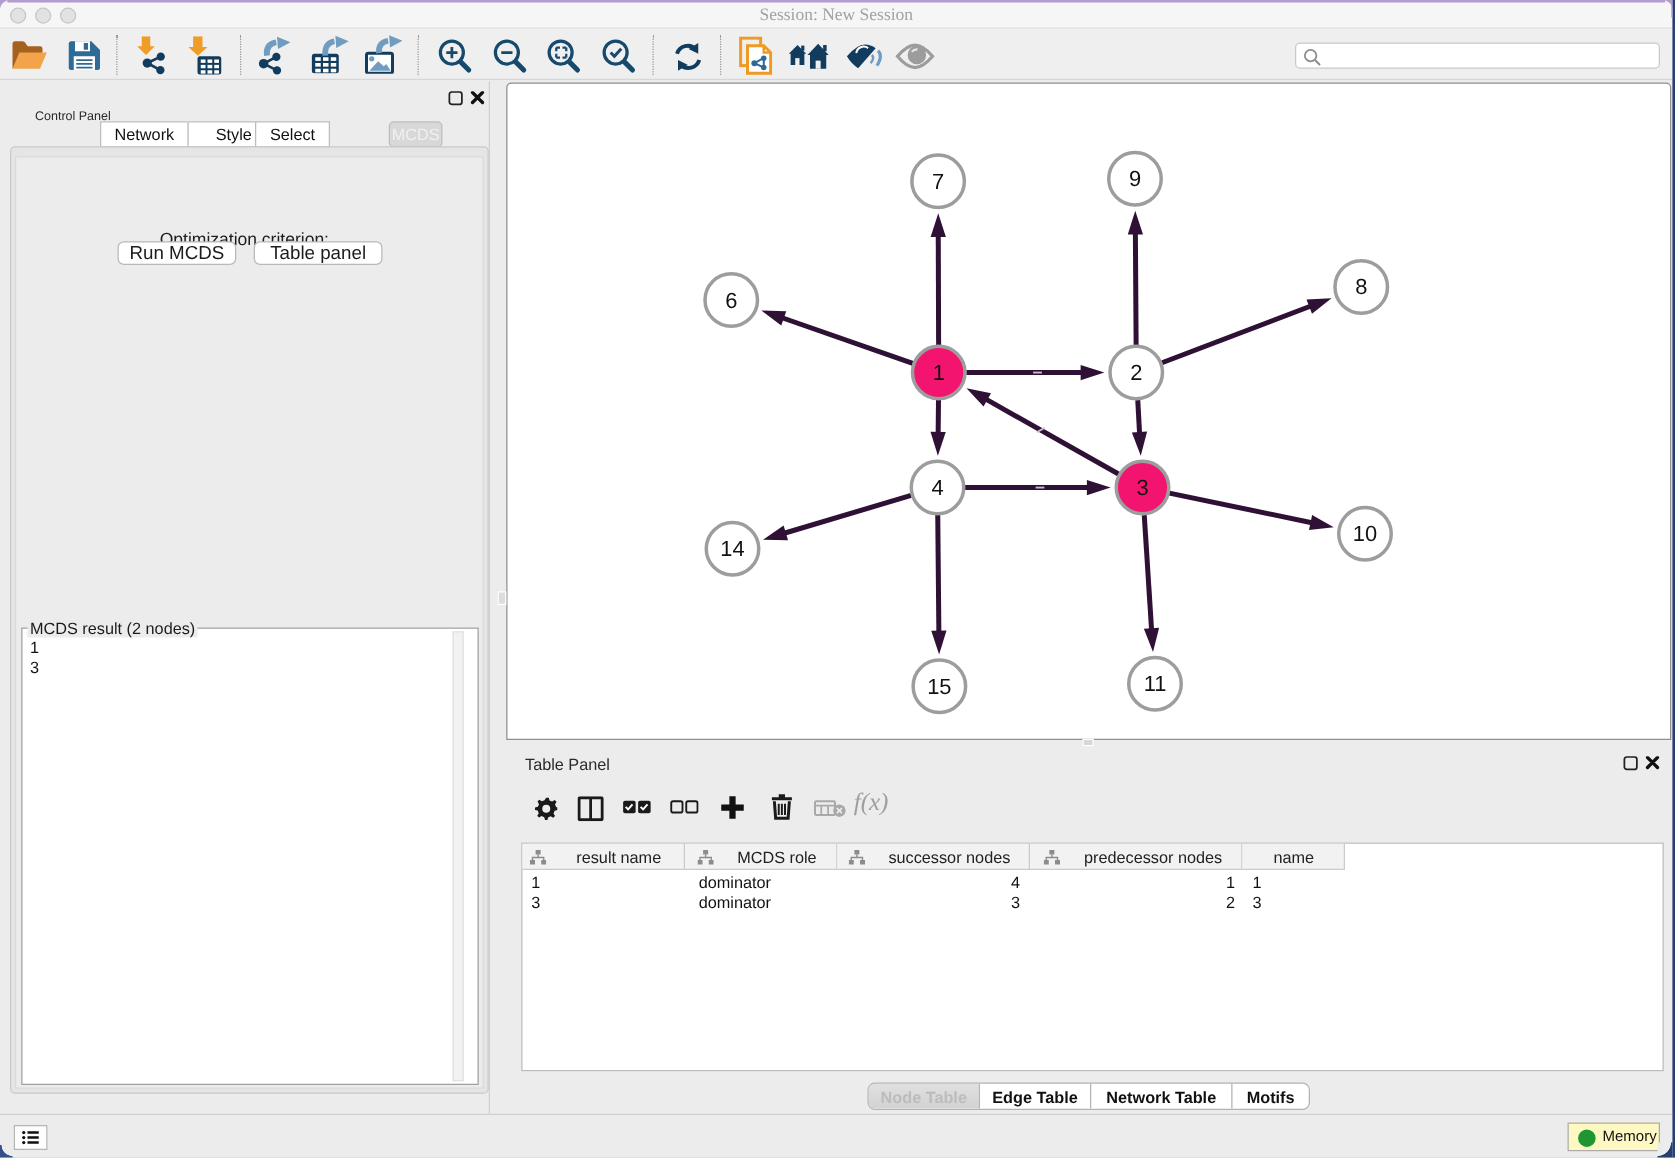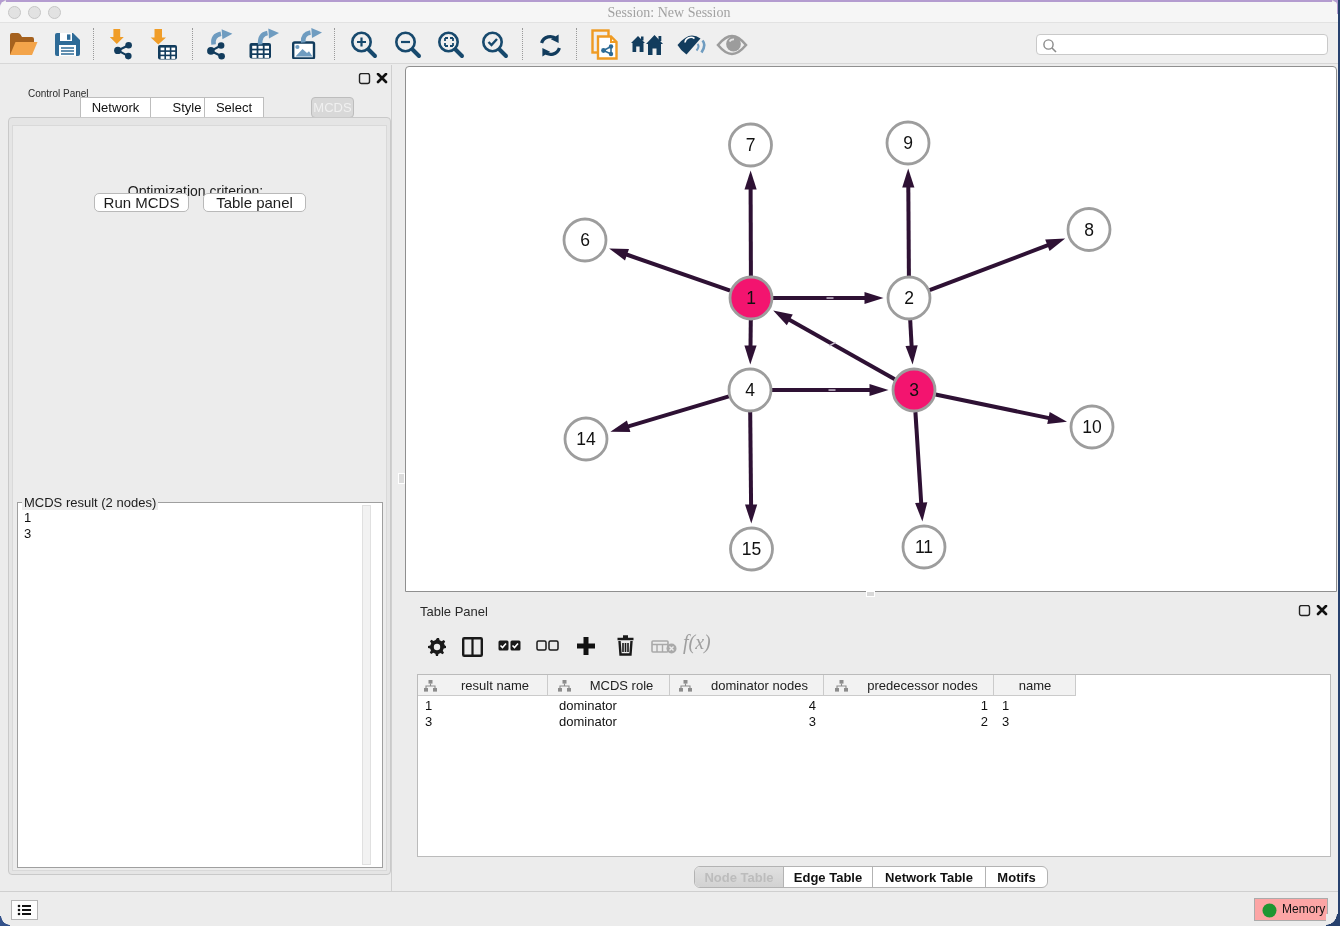--- a/index.html
+++ b/index.html
@@ -80,21 +80,21 @@
 .thcell { position:absolute; top:0; height:21px; background:#f2f2f2;
   border-right:1px solid #cbcbcb; border-bottom:1px solid #cbcbcb;
   text-align:center; line-height:20px; }
 .trow { position:absolute; font-size:13px; color:#111; height:16px; line-height:16px; }
 .tabrow2 { position:absolute; top:268px; left:0; width:100%; font-size:13px; }
 
 
 #statusbar { position:absolute; left:0; top:891px; width:1338px; height:35px;
   background:#ececec; border-top:1px solid #cfcfcf; }
 #memorybtn { position:absolute; left:1254px; top:6px; width:74px; height:23px;
-  background:#fca5a5; border:1px solid #ababab; font-size:13px; color:#111; }
+  background:#fef9c3; border:1px solid #ababab; font-size:13px; color:#111; }
 #listbtn { position:absolute; left:11px; top:8px; width:27px; height:20px;
   background:#fdfdfd; border:1px solid #b5b5b5; }
 </style>
 </head>
 <body>
 <div id="app">
   <div id="titlebar">
     <div class="circ" style="left:8px;"></div>
     <div class="circ" style="left:28px;"></div>
     <div class="circ" style="left:48px;"></div>
@@ -422,21 +422,21 @@
           </svg>
         <div class="abs" style="left:155px;top:0;width:97px;text-align:center;line-height:21px;">MCDS role</div>
         <svg class="abs" style="left:261px;top:5px;" width="13" height="12" viewBox="0 0 13 12">
             <g fill="#8c8c8c">
               <rect x="4.5" y="0" width="4" height="3.6"></rect>
               <rect x="0" y="8" width="4" height="3.6"></rect>
               <rect x="9" y="8" width="4" height="3.6"></rect>
               <path d="M6.5 3.6 V6 M2 8 V6 H11 V8" stroke="#8c8c8c" fill="none" stroke-width="1.1"></path>
             </g>
           </svg>
-        <div class="abs" style="left:277px;top:0;width:129px;text-align:center;line-height:21px;">dominator nodes</div>
+        <div class="abs" style="left:277px;top:0;width:129px;text-align:center;line-height:21px;">successor nodes</div>
         <svg class="abs" style="left:417px;top:5px;" width="13" height="12" viewBox="0 0 13 12">
             <g fill="#8c8c8c">
               <rect x="4.5" y="0" width="4" height="3.6"></rect>
               <rect x="0" y="8" width="4" height="3.6"></rect>
               <rect x="9" y="8" width="4" height="3.6"></rect>
               <path d="M6.5 3.6 V6 M2 8 V6 H11 V8" stroke="#8c8c8c" fill="none" stroke-width="1.1"></path>
             </g>
           </svg>
         <div class="abs" style="left:433px;top:0;width:143px;text-align:center;line-height:21px;">predecessor nodes</div>
         <div class="abs" style="left:576px;top:0;width:82px;text-align:center;line-height:21px;">name</div>

